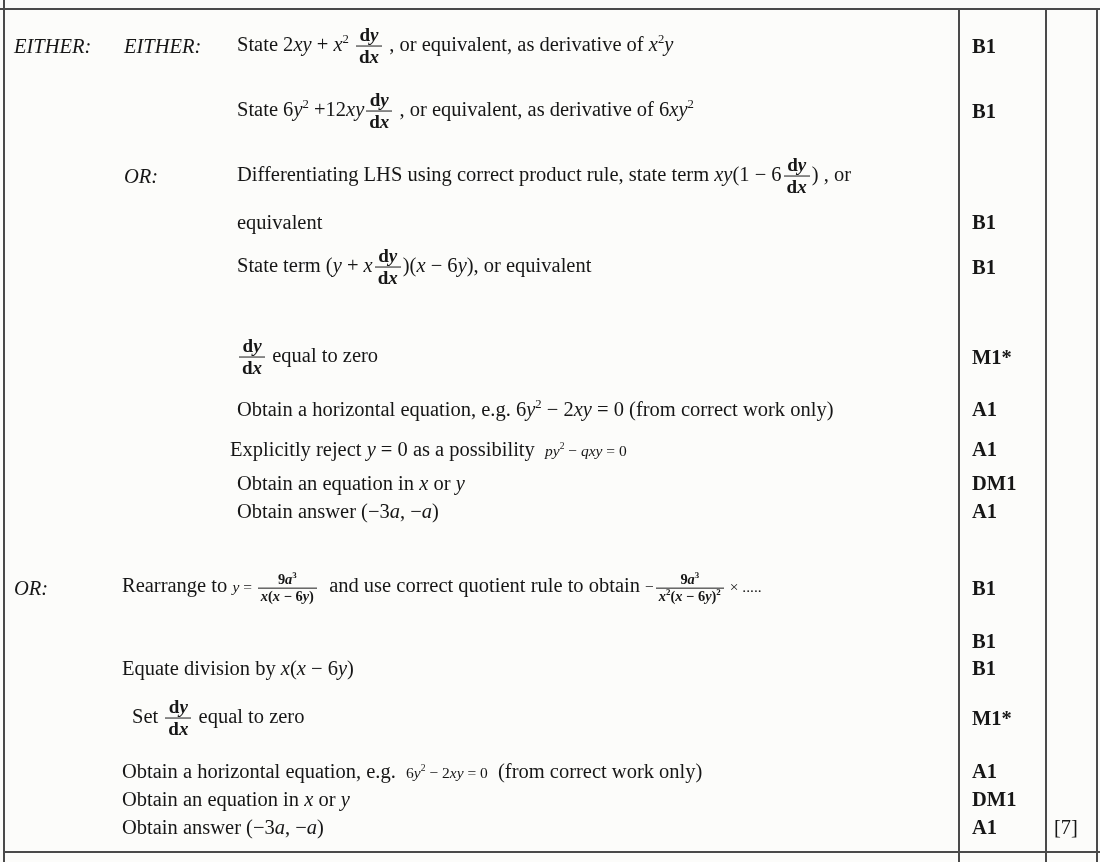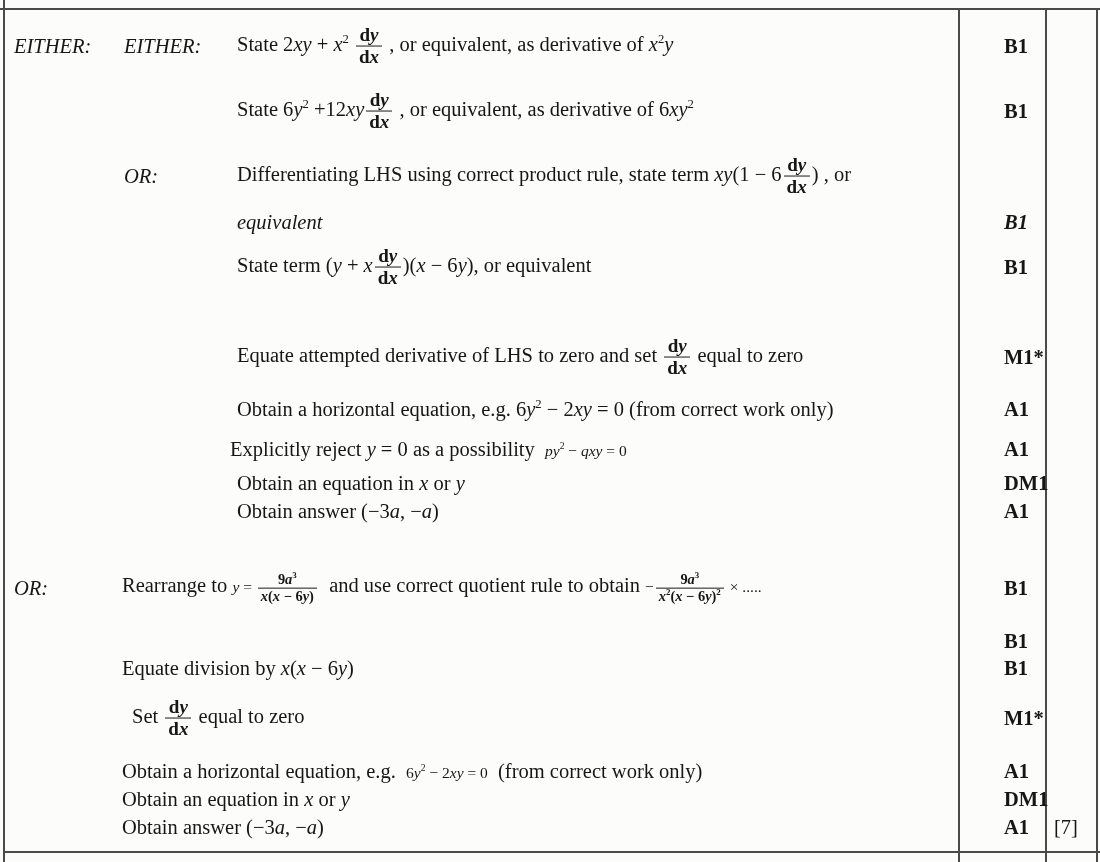--- a/index.html
+++ b/index.html
@@ -11,21 +11,21 @@
   .lab{position:absolute;top:50%;transform:translateY(-50%);font-style:italic;font-size:20.5px;white-space:nowrap;}
   .lab1{left:14px;}
   .lab2{left:124px;}
   .content{position:absolute;top:50%;transform:translateY(-50%);font-size:20.5px;white-space:nowrap;}
   .it{font-style:italic;}
   sup{font-size:0.62em;line-height:0;}
   .sm{font-size:15.5px;}
   .frac{display:inline-block;vertical-align:middle;text-align:center;line-height:1.1;margin:0 2px;font-size:0.93em;font-weight:bold;}
   .frac .num{display:block;padding:0 3px;}
   .frac .den{display:block;border-top:1.6px solid #1a1a1a;padding:0 3px;}
-  .mark{position:absolute;left:972px;top:50%;transform:translateY(-50%);font-weight:bold;font-size:20.5px;white-space:nowrap;margin-left:32px;}
+  .mark{position:absolute;left:972px;top:50%;transform:translateY(-50%);font-weight:bold;font-size:20.5px;white-space:nowrap;}
   .total{position:absolute;left:1054px;top:50%;transform:translateY(-50%);font-size:20.5px;white-space:nowrap;}
 </style>
 </head>
 <body>
 
 <div class="doc">
 
   <div class="vline" style="left:3px;top:0;height:862px;"></div>
   <div class="vline" style="left:958px;top:8px;height:854px;"></div>
   <div class="vline" style="left:1045px;top:8px;height:854px;"></div>
@@ -48,38 +48,38 @@
     <span class="mark">B1</span>
     <span class="total"></span>
   </div>
       <div class="row" style="top: 147px; height: 58px;">
     <span class="lab lab1"></span>
     <span class="lab lab2">OR:</span>
     <span class="content" style="left: 237px;"><span>Differentiating LHS using correct product rule, state term </span><span class="it">xy</span><span>(1 − 6</span><span class="frac"><span class="num"><span>d</span><span class="it">y</span></span><span class="den"><span>d</span><span class="it">x</span></span></span><span>) , or</span></span>
     <span class="mark"></span>
     <span class="total"></span>
   </div>
-      <div class="row" style="top: 208px; height: 28px; font-style: italic;">
+      <div class="row" style="top: 208px; height: 28px;">
     <span class="lab lab1"></span>
     <span class="lab lab2"></span>
     <span class="content" style="left: 237px;"><span>equivalent</span></span>
     <span class="mark">B1</span>
     <span class="total"></span>
   </div>
       <div class="row" style="top: 238px; height: 58px;">
     <span class="lab lab1"></span>
     <span class="lab lab2"></span>
     <span class="content" style="left: 237px;"><span>State term (</span><span class="it">y</span><span> + </span><span class="it">x</span><span class="frac"><span class="num"><span>d</span><span class="it">y</span></span><span class="den"><span>d</span><span class="it">x</span></span></span><span>)(</span><span class="it">x</span><span> − 6</span><span class="it">y</span><span>), or equivalent</span></span>
     <span class="mark">B1</span>
     <span class="total"></span>
   </div>
       <div class="row" style="top: 328px; height: 58px;">
     <span class="lab lab1"></span>
     <span class="lab lab2"></span>
-    <span class="content" style="left: 237px;"><span>Equate attempted derivative of LHS to zero and set </span><span class="frac"><span class="num"><span>d</span><span class="it">y</span></span><span class="den"><span>d</span><span class="it">x</span></span></span><span> equal to zero</span></span>
+    <span class="content" style="left: 237px;"><span class="frac"><span class="num"><span>d</span><span class="it">y</span></span><span class="den"><span>d</span><span class="it">x</span></span></span><span> equal to zero</span></span>
     <span class="mark">M1*</span>
     <span class="total"></span>
   </div>
       <div class="row" style="top: 394px; height: 30px;">
     <span class="lab lab1"></span>
     <span class="lab lab2"></span>
     <span class="content" style="left: 237px;"><span>Obtain a horizontal equation, e.g. 6</span><span class="it">y</span><sup>2</sup><span> − 2</span><span class="it">xy</span><span> = 0 (from correct work only)</span></span>
     <span class="mark">A1</span>
     <span class="total"></span>
   </div>

